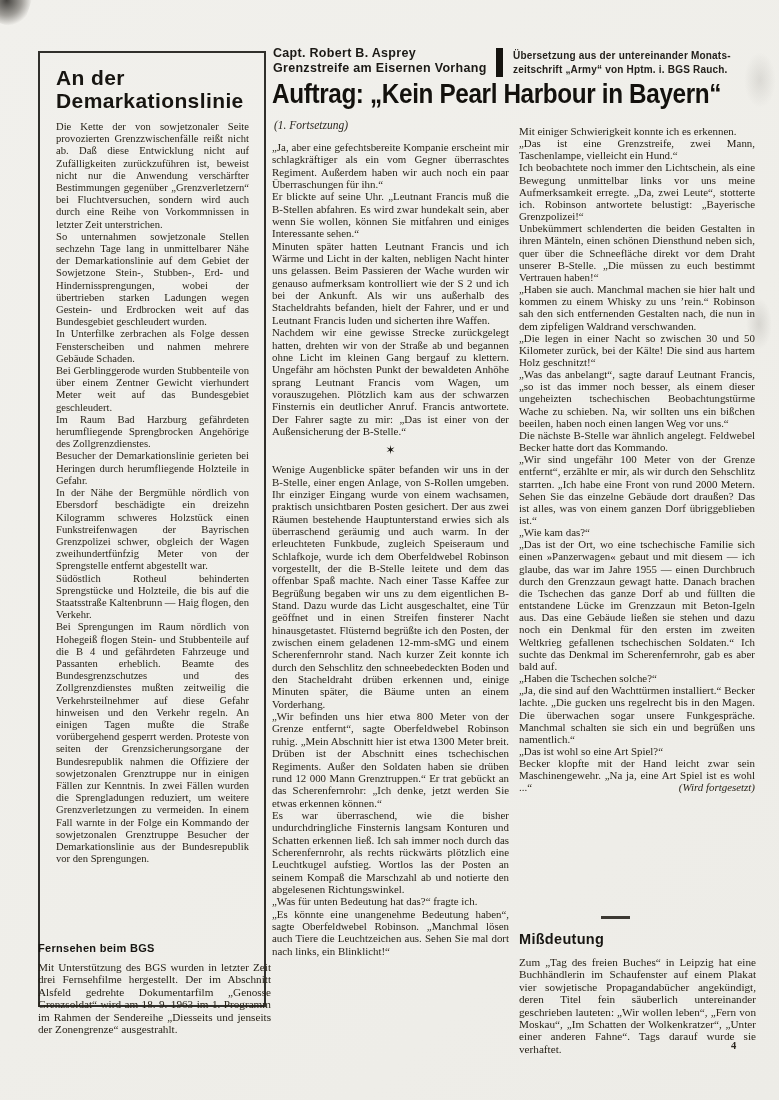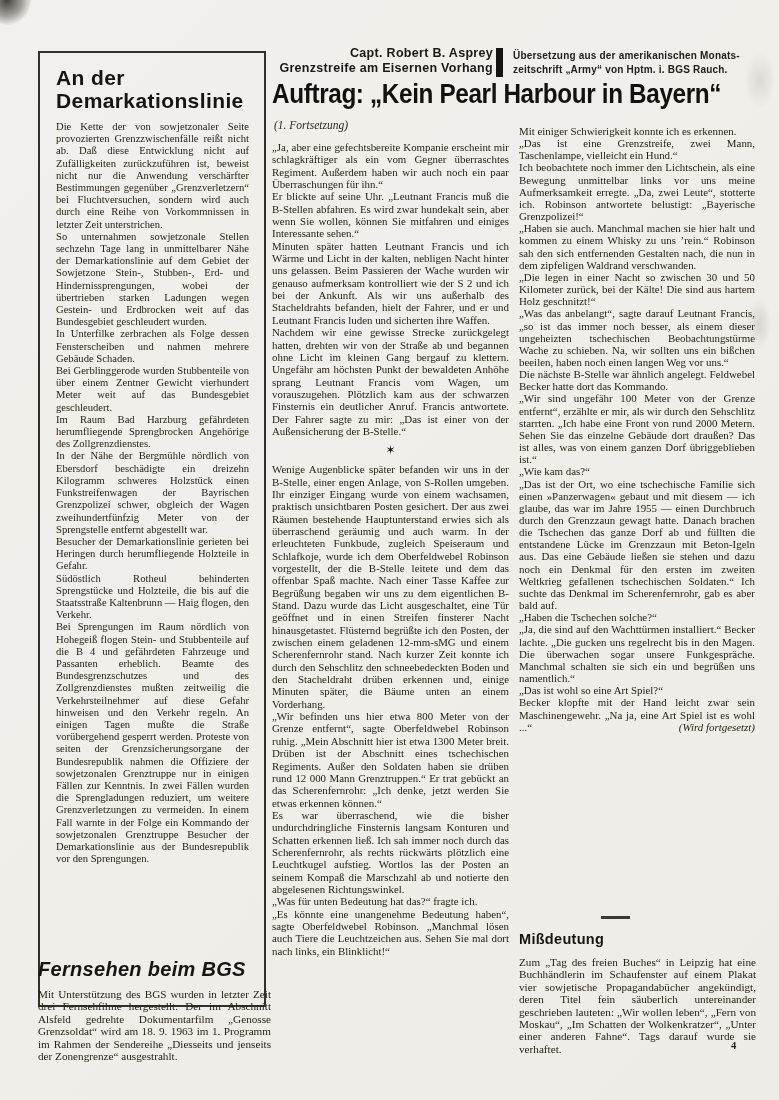--- a/index.html
+++ b/index.html
@@ -30,29 +30,29 @@
     margin:2px 0 9px 0;
     font-family:"Liberation Sans","DejaVu Sans",sans-serif;
     font-weight:bold;font-size:21px;line-height:23px;letter-spacing:.4px;color:#171511;
   }
   .side-box p{
     margin:0;font-size:10.6px;line-height:12.2px;text-align:justify;color:#282318;
   }
 
   
   .tv{position:absolute;left:38px;top:942px;width:233px;}
-  .tv h3{margin:16px 0 7px 0;font-family:"Liberation Sans","DejaVu Sans",sans-serif;
-    font-weight:bold;font-size:20px;letter-spacing:.3px;color:#171511;font-style:italic;}
+  .tv h3{margin:0 0 7px 0;font-family:"Liberation Sans","DejaVu Sans",sans-serif;
+    font-weight:bold;font-size:11px;letter-spacing:.3px;color:#171511;}
   .tv p{margin:0;font-size:11.2px;line-height:12.4px;text-align:justify;color:#282318;}
 
   
   .byline{
     position:absolute;left:273px;top:46px;width:220px;
     font-family:"Liberation Sans","DejaVu Sans",sans-serif;
-    font-weight:bold;font-size:12.5px;line-height:14.5px;letter-spacing:.3px;color:#1b1915;text-align:right;
+    font-weight:bold;font-size:12.5px;line-height:14.5px;letter-spacing:.3px;color:#1b1915;
   }
   .divider-bar{position:absolute;left:496px;top:48px;width:7px;height:29px;background:#15130f;}
   .trans-note{
     position:absolute;left:513px;top:49px;width:253px;
     font-family:"Liberation Sans","DejaVu Sans",sans-serif;
     font-weight:bold;font-size:10px;line-height:13.5px;letter-spacing:.2px;
     color:#24211c;text-align:justify;
   }
   .headline{
     position:absolute;left:272px;top:79px;width:495px;margin:0;
@@ -96,38 +96,38 @@
   <div class="smudge smudge-b"></div>
 
   <aside class="side-box">
     <h2><span>An der</span><br>
     <span>Demarkationslinie</span></h2>
     <p>Die Kette der von sowjetzonaler Seite provozierten Grenzzwischenfälle reißt nicht ab. Daß diese Entwicklung nicht auf Zufälligkeiten zurückzuführen ist, beweist nicht nur die Anwendung verschärfter Bestimmungen gegenüber „Grenzverletzern“ bei Fluchtversuchen, sondern wird auch durch eine Reihe von Vorkommnissen in letzter Zeit unterstrichen.</p>
     <p>So unternahmen sowjetzonale Stellen sechzehn Tage lang in unmittelbarer Nähe der Demarkationslinie auf dem Gebiet der Sowjetzone Stein-, Stubben-, Erd- und Hindernissprengungen, wobei der übertrieben starken Ladungen wegen Gestein- und Erdbrocken weit auf das Bundesgebiet geschleudert wurden.</p>
     <p>In Unterfilke zerbrachen als Folge dessen Fensterscheiben und nahmen mehrere Gebäude Schaden.</p>
     <p>Bei Gerblinggerode wurden Stubbenteile von über einem Zentner Gewicht vierhundert Meter weit auf das Bundesgebiet geschleudert.</p>
     <p>Im Raum Bad Harzburg gefährdeten herumfliegende Sprengbrocken Angehörige des Zollgrenzdienstes.</p>
+    <p>Besucher der Demarkationslinie gerieten bei Heringen durch herumfliegende Holzteile in Gefahr.</p>
     <p>In der Nähe der Bergmühle nördlich von Ebersdorf beschädigte ein dreizehn Kilogramm schweres Holzstück einen Funkstreifenwagen der Bayrischen Grenzpolizei schwer, obgleich der Wagen zweihundertfünfzig Meter von der Sprengstelle entfernt abgestellt war.</p>
-    <p>Besucher der Demarkationslinie gerieten bei Heringen durch herumfliegende Holzteile in Gefahr.</p>
     <p>Südöstlich Rotheul behinderten Sprengstücke und Holzteile, die bis auf die Staatsstraße Kaltenbrunn — Haig flogen, den Verkehr.</p>
     <p>Bei Sprengungen im Raum nördlich von Hohegeiß flogen Stein- und Stubbenteile auf die B 4 und gefährdeten Fahrzeuge und Passanten erheblich. Beamte des Bundesgrenzschutzes und des Zollgrenzdienstes mußten zeitweilig die Verkehrsteilnehmer auf diese Gefahr hinweisen und den Verkehr regeln. An einigen Tagen mußte die Straße vorübergehend gesperrt werden. Proteste von seiten der Grenzsicherungsorgane der Bundesrepublik nahmen die Offiziere der sowjetzonalen Grenztruppe nur in einigen Fällen zur Kenntnis. In zwei Fällen wurden die Sprengladungen reduziert, um weitere Grenzverletzungen zu vermeiden. In einem Fall warnte in der Folge ein Kommando der sowjetzonalen Grenztruppe Besucher der Demarkationslinie aus der Bundesrepublik vor den Sprengungen.</p>
   </aside>
 
   <section class="tv">
     <h3>Fernsehen beim BGS</h3>
     <p>Mit Unterstützung des BGS wurden in letzter Zeit drei Fernsehfilme hergestellt. Der im Abschnitt Alsfeld gedrehte Dokumentarfilm „Genosse Grenzsoldat“ wird am 18. 9. 1963 im 1. Programm im Rahmen der Sendereihe „Diesseits und jenseits der Zonengrenze“ ausgestrahlt.</p>
   </section>
 
   <div class="byline">
     <div>Capt. Robert B. Asprey</div>
     <div>Grenzstreife am Eisernen Vorhang</div>
   </div>
   <div class="divider-bar"></div>
   <div class="trans-note">
-    <div>Übersetzung aus der amerikanischen Monats-</div>
+    <div>Übersetzung aus der untereinander Monats-</div>
     <div>zeitschrift „Army“ von Hptm. i. BGS Rauch.</div>
   </div>
   <h1 class="headline">Auftrag: „Kein Pearl Harbour in Bayern“</h1>
   <div class="continuation">(1. Fortsetzung)</div>
 
   <div class="col col1">
     <p>„Ja, aber eine gefechtsbereite Kompanie erscheint mir schlagkräftiger als ein vom Gegner überraschtes Regiment. Außerdem haben wir auch noch ein paar Überraschungen für ihn.“</p>
     <p>Er blickte auf seine Uhr. „Leutnant Francis muß die B-Stellen abfahren. Es wird zwar hundekalt sein, aber wenn Sie wollen, können Sie mitfahren und einiges Interessante sehen.“</p>
     <p>Minuten später hatten Leutnant Francis und ich Wärme und Licht in der kalten, nebligen Nacht hinter uns gelassen. Beim Passieren der Wache wurden wir genauso aufmerksam kontrolliert wie der S 2 und ich bei der Ankunft. Als wir uns außerhalb des Stacheldrahts befanden, hielt der Fahrer, und er und Leutnant Francis luden und sicherten ihre Waffen.</p>
     <p>Nachdem wir eine gewisse Strecke zurückgelegt hatten, drehten wir von der Straße ab und begannen ohne Licht im kleinen Gang bergauf zu klettern. Ungefähr am höchsten Punkt der bewaldeten Anhöhe sprang Leutnant Francis vom Wagen, um vorauszugehen. Plötzlich kam aus der schwarzen Finsternis ein deutlicher Anruf. Francis antwortete. Der Fahrer sagte zu mir: „Das ist einer von der Außensicherung der B-Stelle.“</p>
@@ -136,20 +136,21 @@
     <p>„Wir befinden uns hier etwa 800 Meter von der Grenze entfernt“, sagte Oberfeldwebel Robinson ruhig. „Mein Abschnitt hier ist etwa 1300 Meter breit. Drüben ist der Abschnitt eines tschechischen Regiments. Außer den Soldaten haben sie drüben rund 12 000 Mann Grenztruppen.“ Er trat gebückt an das Scherenfernrohr: „Ich denke, jetzt werden Sie etwas erkennen können.“</p>
     <p>Es war überraschend, wie die bisher undurchdringliche Finsternis langsam Konturen und Schatten erkennen ließ. Ich sah immer noch durch das Scherenfernrohr, als rechts rückwärts plötzlich eine Leuchtkugel aufstieg. Wortlos las der Posten an seinem Kompaß die Marschzahl ab und notierte den abgelesenen Richtungswinkel.</p>
     <p>„Was für unten Bedeutung hat das?“ fragte ich.</p>
     <p>„Es könnte eine unangenehme Bedeutung haben“, sagte Oberfeldwebel Robinson. „Manchmal lösen auch Tiere die Leuchtzeichen aus. Sehen Sie mal dort nach links, ein Blinklicht!“</p>
   </div>
 
   <div class="col col2">
     <p>Mit einiger Schwierigkeit konnte ich es erkennen.</p>
     <p>„Das ist eine Grenzstreife, zwei Mann, Taschenlampe, vielleicht ein Hund.“</p>
     <p>Ich beobachtete noch immer den Lichtschein, als eine Bewegung unmittelbar links vor uns meine Aufmerksamkeit erregte. „Da, zwei Leute“, stotterte ich. Robinson antwortete belustigt: „Bayerische Grenzpolizei!“</p>
+    <p>Unbekümmert schlenderten die beiden Gestalten in ihren Mänteln, einen schönen Diensthund neben sich, quer über die Schneefläche direkt vor dem Draht unserer B-Stelle. „Die müssen zu euch bestimmt Vertrauen haben!“</p>
     <p>„Haben sie auch. Manchmal machen sie hier halt und kommen zu einem Whisky zu uns ’rein.“ Robinson sah den sich entfernenden Gestalten nach, die nun in dem zipfeligen Waldrand verschwanden.</p>
     <p>„Die legen in einer Nacht so zwischen 30 und 50 Kilometer zurück, bei der Kälte! Die sind aus hartem Holz geschnitzt!“</p>
     <p>„Was das anbelangt“, sagte darauf Leutnant Francis, „so ist das immer noch besser, als einem dieser ungeheizten tschechischen Beobachtungstürme Wache zu schieben. Na, wir sollten uns ein bißchen beeilen, haben noch einen langen Weg vor uns.“</p>
     <p>Die nächste B-Stelle war ähnlich angelegt. Feldwebel Becker hatte dort das Kommando.</p>
     <p>„Wir sind ungefähr 100 Meter von der Grenze entfernt“, erzählte er mir, als wir durch den Sehschlitz starrten. „Ich habe eine Front von rund 2000 Metern. Sehen Sie das einzelne Gebäude dort draußen? Das ist alles, was von einem ganzen Dorf übriggeblieben ist.“</p>
     <p>„Wie kam das?“</p>
     <p>„Das ist der Ort, wo eine tschechische Familie sich einen »Panzerwagen« gebaut und mit diesem — ich glaube, das war im Jahre 1955 — einen Durchbruch durch den Grenzzaun gewagt hatte. Danach brachen die Tschechen das ganze Dorf ab und füllten die entstandene Lücke im Grenzzaun mit Beton-Igeln aus. Das eine Gebäude ließen sie stehen und dazu noch ein Denkmal für den ersten im zweiten Weltkrieg gefallenen tschechischen Soldaten.“ Ich suchte das Denkmal im Scherenfernrohr, gab es aber bald auf.</p>
     <p>„Haben die Tschechen solche?“</p>
     <p>„Ja, die sind auf den Wachttürmen installiert.“ Becker lachte. „Die gucken uns regelrecht bis in den Magen. Die überwachen sogar unsere Funkgespräche. Manchmal schalten sie sich ein und begrüßen uns namentlich.“</p>
     <p>„Das ist wohl so eine Art Spiel?“</p>

